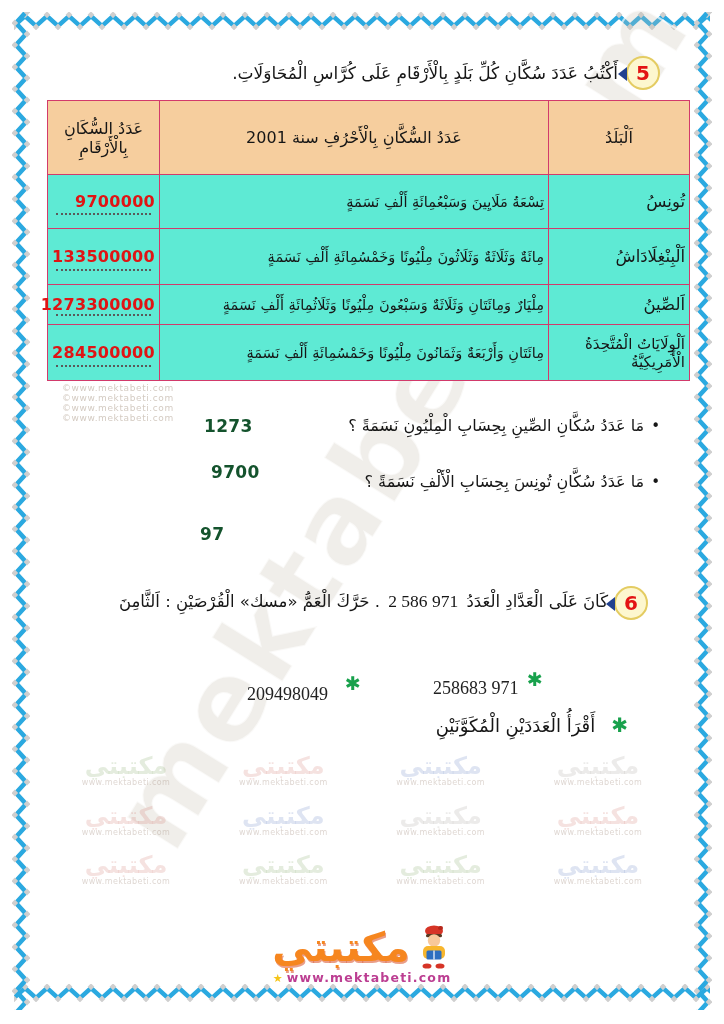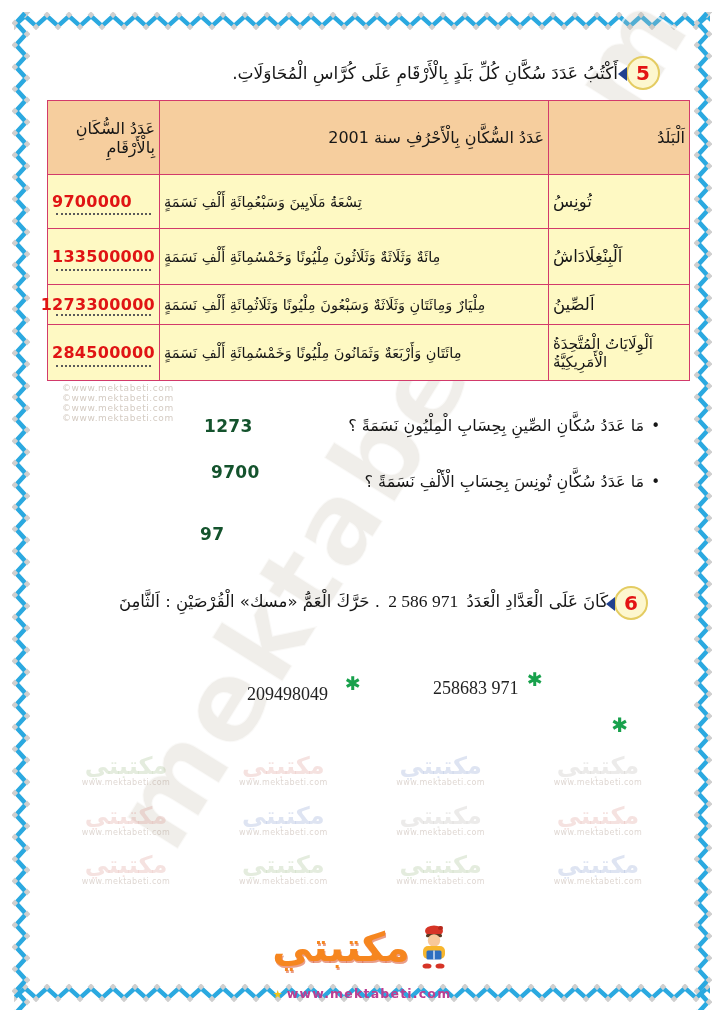--- a/index.html
+++ b/index.html
@@ -19,22 +19,22 @@
          background:#FDF7CF;border:2px solid #E4CC62;display:flex;align-items:center;justify-content:center;}
   .badge-num{color:#E31414;font-weight:bold;font-size:20px;line-height:1;}
   .badge-arrow{position:absolute;left:-10px;top:9px;width:0;height:0;
                border-top:7px solid transparent;border-bottom:7px solid transparent;border-right:9px solid #21418F;}
   .ex-title{font-size:17px;white-space:nowrap;}
 
   
   #pop-table{position:absolute;top:100px;left:47px;width:642px;border-collapse:collapse;
              direction:rtl;table-layout:fixed;}
   #pop-table th,#pop-table td{border:1.7px solid #D23A6B;padding:2px 4px;vertical-align:middle;}
-  #pop-table th{background:#F6CE9E;font-weight:500;font-size:16px;text-align:right;}
-  #pop-table td{background:#fef9c3;text-align:left;}
+  #pop-table th{background:#F6CE9E;font-weight:500;font-size:16px;text-align:center;}
+  #pop-table td{background:#5eead4;text-align:right;}
   .col-country{width:141px;}.col-words{width:389px;}.col-digits{width:112px;}
   .country-cell{font-size:16.5px;}
   .words-cell{font-size:14.5px;}
   .digits-cell{position:relative;}
   .answer-red{position:relative;z-index:2;color:#E01414;font-weight:700;font-size:16px;letter-spacing:.3px;}
   .dotline{position:absolute;left:8px;right:8px;bottom:13px;border-bottom:2px dotted #5a5a5a;z-index:1;}
 
   
   .question{position:absolute;right:64px;direction:rtl;font-size:16px;white-space:nowrap;}
   .q-bullet{font-size:15px;margin-left:7px;}
@@ -60,21 +60,21 @@
   .wm-cell{width:136px;text-align:center;line-height:1.05;}
   .wm-ar{font-size:24px;font-weight:bold;direction:rtl;}
   .t-pink{color:rgba(205,108,100,.20);} .t-green{color:rgba(118,160,88,.20);} .t-blue{color:rgba(88,118,190,.20);} .t-gray{color:rgba(150,145,138,.18);}
   .wm-url{font-size:8px;letter-spacing:.4px;color:rgba(172,152,140,.40);}
 
   
   #footer{position:absolute;top:924px;left:0;right:0;text-align:center;}
   .logo-row{display:inline-flex;align-items:center;direction:ltr;gap:4px;}
   .logo-ar{font-size:40px;font-weight:bold;color:#F6861F;line-height:1;
            text-shadow:1px 2px 0 rgba(217,79,38,.55), 0 0 1px #fff;}
-  .footer-url{margin-top:16px;font-size:12.5px;font-weight:bold;color:#BC3E92;letter-spacing:1.2px;}
+  .footer-url{margin-top:0;font-size:12.5px;font-weight:bold;color:#BC3E92;letter-spacing:1.2px;}
   .footer-star{color:#F5C518;font-size:11px;margin-right:3px;}
 </style>
 </head>
 <body>
 
 <div class="page">
 
   <svg class="zz zz-top" width="696" height="18">
     <defs>
       <pattern id="zzh1" width="22" height="18" patternUnits="userSpaceOnUse">
@@ -192,20 +192,21 @@
     <span>. حَرَّكَ الْعَمُّ «مسك» الْقُرْصَيْنِ : اَلثَّامِنَ</span>
   </div>
 
   <span class="asterisk" style="left:527px;top:668px;">✱</span>
   <span class="result-num" dir="ltr" style="left:433px;top:678px;">258683 971</span>
   <span class="asterisk" style="left:345px;top:672px;">✱</span>
   <span class="result-num" dir="ltr" style="left:247px;top:684px;">209498049</span>
 
   <div id="ex6-read">
     <span class="asterisk-inline">✱</span>
+    <span>أَقْرَأُ الْعَدَدَيْنِ الْمُكَوَّنَيْنِ</span>
   </div>
 
   <div class="wm-grid">
     <div class="wm-row">
       <div class="wm-cell">
           <div class="wm-ar t-green">مكتبتي</div>
           <div class="wm-url">www.mektabeti.com</div>
         </div>
       <div class="wm-cell">
           <div class="wm-ar t-pink">مكتبتي</div>

